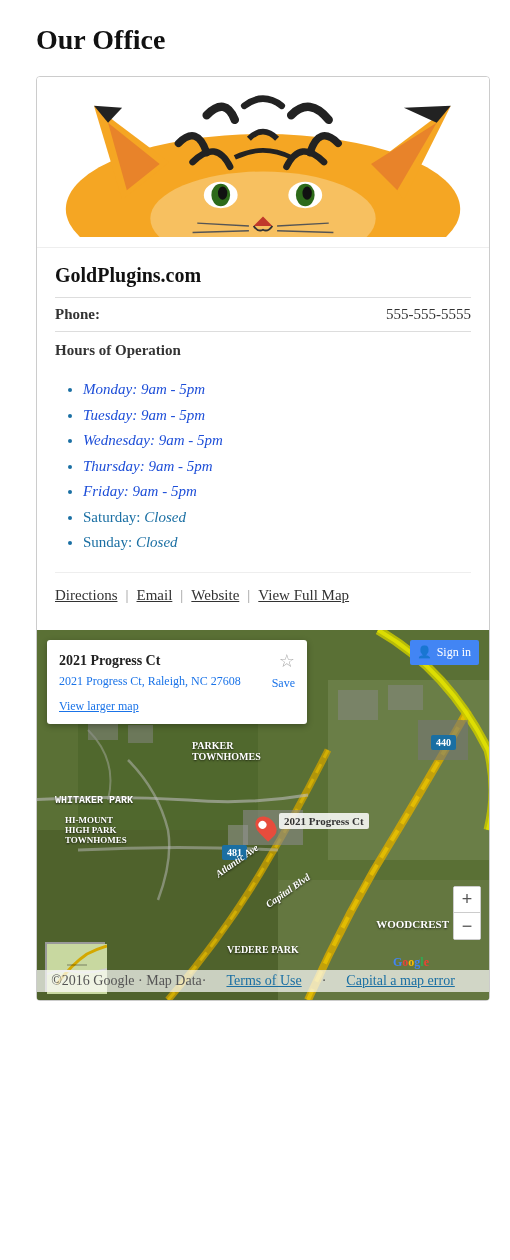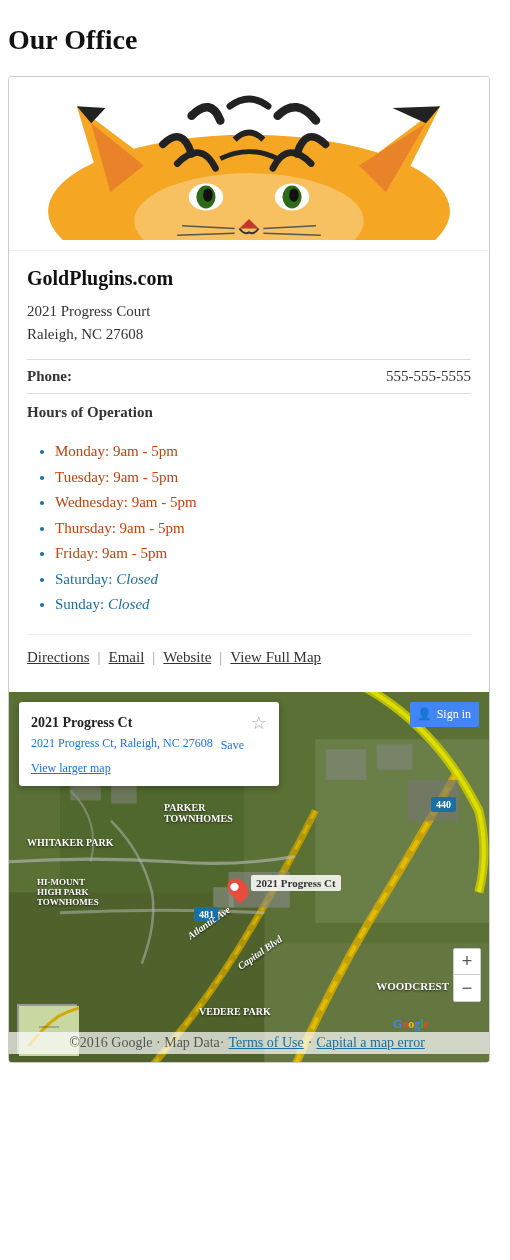--- a/index.html
+++ b/index.html
@@ -4,21 +4,21 @@
   <style>
     * { box-sizing: border-box; margin: 0; padding: 0; }
     body {
       font-family: Georgia, 'Times New Roman', serif;
       background: #fff;
       color: #333;
       width: 510px;
       min-height: 1260px;
     }
     .page-container {
-      padding: 24px 20px 20px 8px;
+      padding: 24px 20px 20px 36px;
     }
     h1.page-title {
       font-size: 28px;
       font-weight: bold;
       color: #111;
       margin-bottom: 20px;
       font-family: Georgia, serif;
     }
     .office-card {
       border: 1px solid #ccc;
@@ -81,21 +81,22 @@
       list-style: disc;
       padding-left: 28px;
       margin-bottom: 16px;
     }
     .hours-list li {
       font-size: 15px;
       color: #1a6fa3;
       line-height: 1.7;
     }
     .hours-list li span {
-      color: #c2410c;
+      color: #1d4ed8;
+      font-style: italic;
     }
     .links-row {
       display: flex;
       align-items: center;
       gap: 0;
       padding: 14px 0 10px 0;
       border-top: 1px solid #eee;
     }
     .links-row a {
       text-decoration: underline;
@@ -298,21 +299,21 @@
       align-items: center;
       font-size: 14px;
       color: #555;
       background: rgba(255,255,255,0.7);
       padding: 3px 5px;
       z-index: 10;
     }
     .map-footer a {
       color: #1a6fa3;
       text-decoration: underline;
-      margin: 0 4px;
+      margin: 0 20px;
     }
     
     .map-area-label {
       position: absolute;
       font-size: 10px;
       color: #fff;
       font-weight: bold;
       text-shadow: 0 1px 2px rgba(0,0,0,0.7);
       z-index: 6;
     }
@@ -376,24 +377,20 @@
         <path d="M170,30 Q190,10 200,35" stroke="#222" stroke-width="9" fill="none" stroke-linecap="round"></path>
         <path d="M260,30 Q280,10 300,35" stroke="#222" stroke-width="9" fill="none" stroke-linecap="round"></path>
         <path d="M210,20 Q230,5 250,20" stroke="#222" stroke-width="7" fill="none" stroke-linecap="round"></path>
       </svg>
     </div>
 
     <div class="office-info">
 
       <div class="business-name">GoldPlugins.com</div>
 
-      <div class="address">
-        <span>2021 Progress Court</span><br>
-        <span>Raleigh, NC 27608</span>
-      </div>
 
       <div class="phone-row">
         <span class="phone-label">Phone:</span>
         <span class="phone-number">555-555-5555</span>
       </div>
 
       <div class="hours-title">Hours of Operation</div>
 
       <ul class="hours-list">
         <li><span>Monday: 9am - 5pm</span></li>
@@ -451,38 +448,38 @@
 
         <rect x="215" y="180" width="60" height="35" fill="#888" opacity="0.6"></rect>
         <rect x="200" y="195" width="20" height="20" fill="#999" opacity="0.5"></rect>
       </svg>
 
       <div class="map-popup">
         <div class="popup-title-row">
           <span class="popup-title">2021 Progress Ct</span>
           <span class="popup-star">☆</span>
         </div>
-        <div style="display:flex; align-items:center; ">
+        <div style="display:flex; align-items:center; justify-content:space-between;">
           <span class="popup-address">2021 Progress Ct, Raleigh, NC 27608</span>
           <span class="popup-save">Save</span>
         </div>
         <a class="popup-larger-map" href="#">View larger map</a>
       </div>
 
       <div class="sign-in-btn">
         <span>👤</span>
         <span>Sign in</span>
       </div>
 
       <div class="map-label-440">440</div>
 
       <div class="map-label-481">481</div>
 
       <div class="map-area-label parker">PARKER<br>TOWNHOMES</div>
-      <div class="map-area-label whitakerpark" style="top:145px;left:18px;">WHITAKER PARK</div>
+      <div class="map-area-label whitakerpark" style="top:165px;left:18px;font-family:Liberation Mono, monospace;">WHITAKER PARK</div>
       <div class="map-area-label himont" style="top:185px;left:28px;font-size:9px;">HI-MOUNT<br>HIGH PARK<br>TOWNHOMES</div>
       <div class="map-area-label woodcrest">WOODCREST</div>
       <div class="map-area-label vederepark">VEDERE PARK</div>
       <div class="map-area-label atl-ave" style="top:225px;left:175px;font-style:italic;font-size:10px;transform:rotate(-35deg);">Atlantic Ave</div>
       <div class="map-area-label cap-blvd" style="top:255px;left:225px;font-style:italic;font-size:10px;transform:rotate(-35deg);">Capital Blvd</div>
 
       <div class="map-pin">
         <div class="map-pin-dot"></div>
         <div class="map-pin-label">2021 Progress Ct</div>
       </div>

